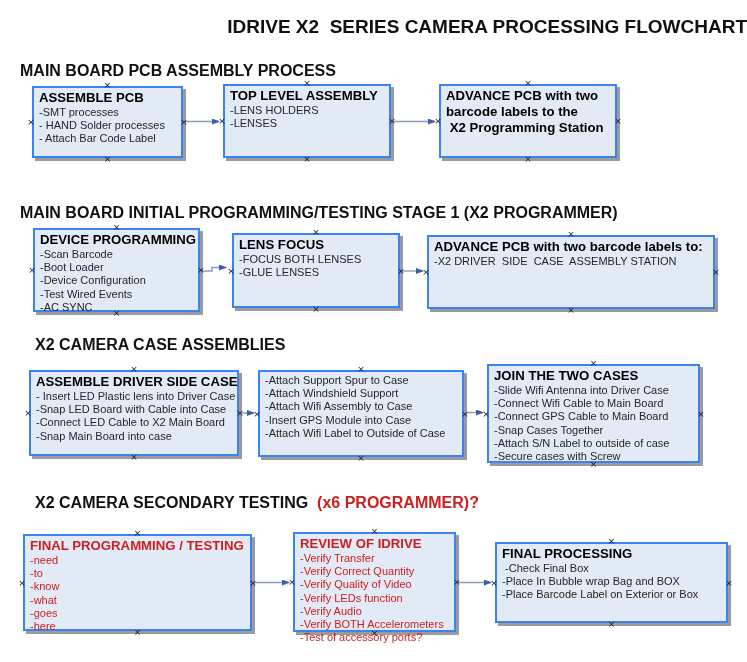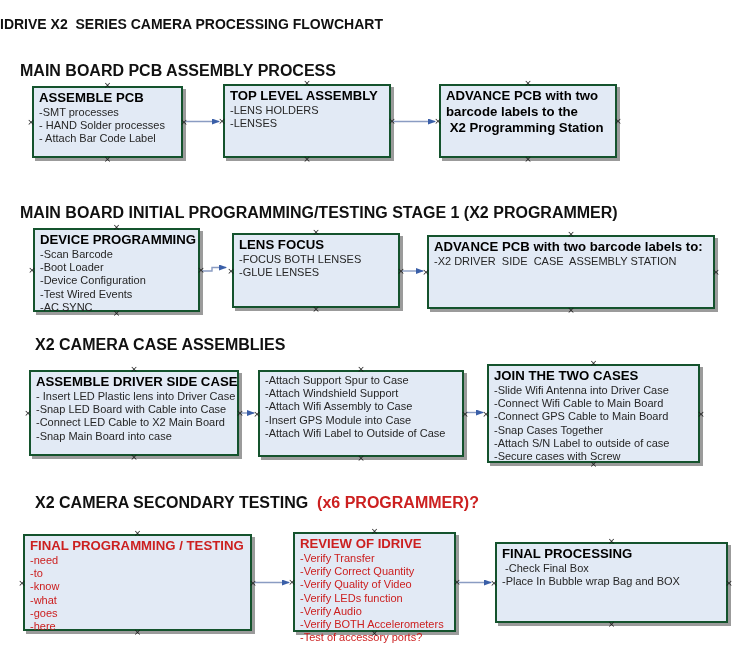--- a/index.html
+++ b/index.html
@@ -1,30 +1,30 @@
 <!DOCTYPE html>
 <html><head>
 <meta charset="utf-8">
 <style>
   html,body{margin:0;padding:0;background:#ffffff;}
   #canvas{
     position:relative;width:747px;height:662px;background:#ffffff;overflow:hidden;
     font-family:"Liberation Sans", sans-serif;color:#000;
   }
   .main-title{
-    position:absolute;top:16px;left:0;width:747px;text-align:left;
-    font-size:14px;font-weight:bold;white-space:pre;color:#111;
+    position:absolute;top:16px;left:0;width:747px;text-align:right;
+    font-size:19px;font-weight:bold;white-space:pre;color:#111;
   }
   .sec-heading{
     position:absolute;font-size:16px;font-weight:bold;white-space:pre;color:#111;
   }
   .sec-heading .red{color:#cc2020;}
   .fbox{
     position:absolute;box-sizing:border-box;background:#e2eaf5;
-    border:2px solid #14532d;box-shadow:3px 3px 0 #9b9b9b;
+    border:2px solid #3b82f6;box-shadow:3px 3px 0 #9b9b9b;
     padding:2px 0 0 5px;overflow:visible;
   }
   .btitle{
     font-size:13.2px;font-weight:bold;line-height:16px;white-space:pre;color:#000;
   }
   .btitle.multi{line-height:16px;}
   .bitem{
     font-size:11px;line-height:13.2px;white-space:pre;color:#262626;
   }
   .red-box .btitle,.red-box .bitem{color:#cc2020;}
@@ -132,20 +132,21 @@
     <div class="bitem">-Verify LEDs function</div>
     <div class="bitem">-Verify Audio</div>
     <div class="bitem">-Verify BOTH Accelerometers</div>
     <div class="bitem">-Test of accessory ports?</div>
   </div>
 
   <div class="fbox" style="left:495px;top:542px;width:233px;height:81px">
     <div class="btitle">FINAL PROCESSING</div>
     <div class="bitem"> -Check Final Box</div>
     <div class="bitem">-Place In Bubble wrap Bag and BOX</div>
+    <div class="bitem">-Place Barcode Label on Exterior or Box</div>
   </div>
 
   <svg id="arrow-layer" width="747" height="662" viewBox="0 0 747 662">
     <defs>
       <marker id="ah" markerWidth="8" markerHeight="7" refX="7" refY="3" orient="auto" markerUnits="userSpaceOnUse">
         <path d="M0,0 L8,3 L0,6 Z" fill="#3a5fa8"></path>
       </marker>
     </defs>
     <g stroke="#8a9cc2" stroke-width="1.4" fill="none">
       <path d="M185,121.5 L219,121.5" marker-end="url(#ah)"></path>

